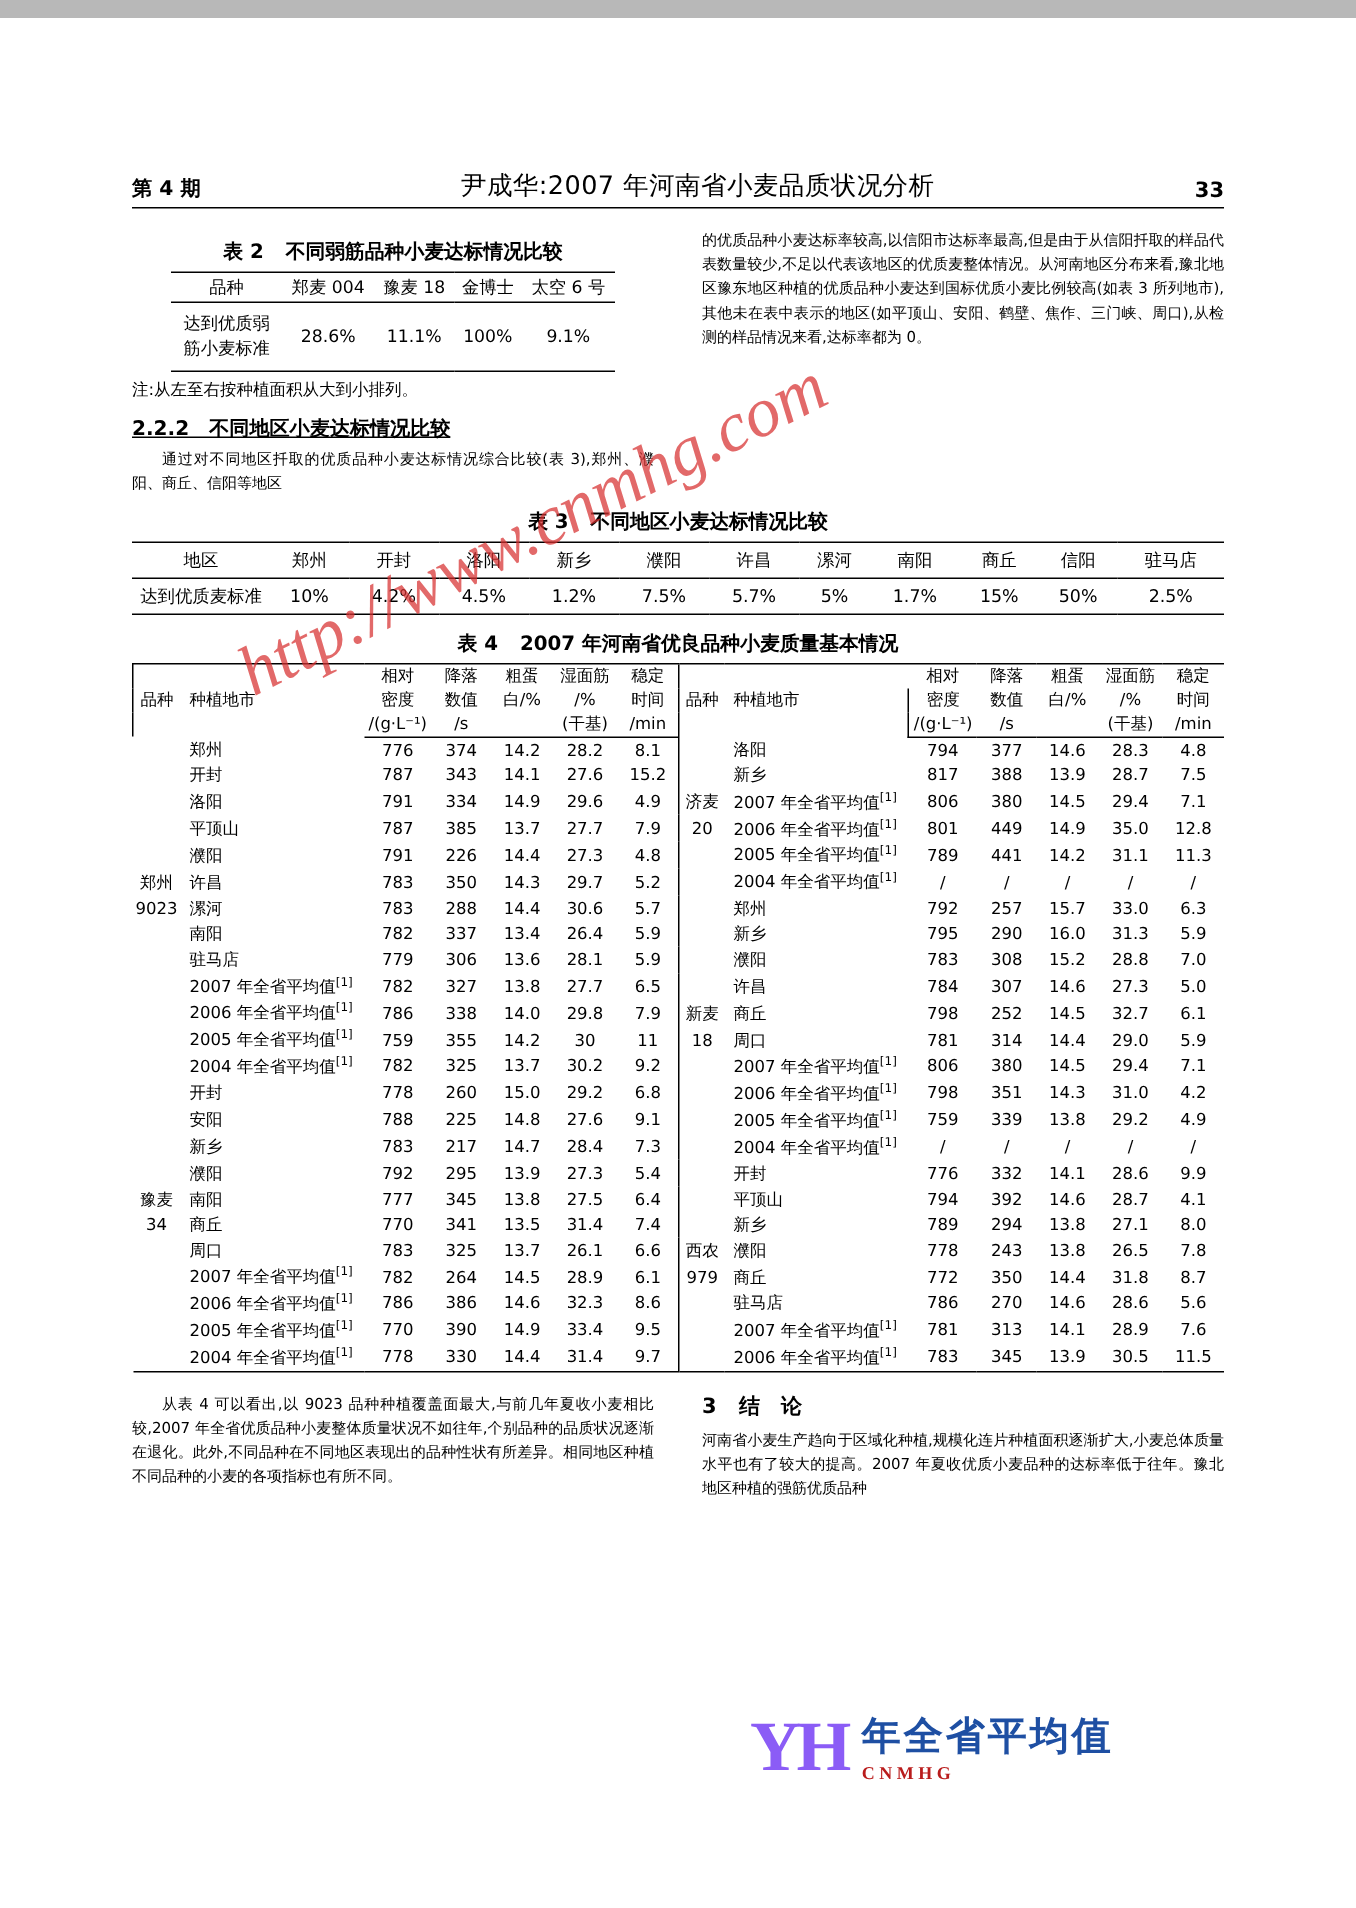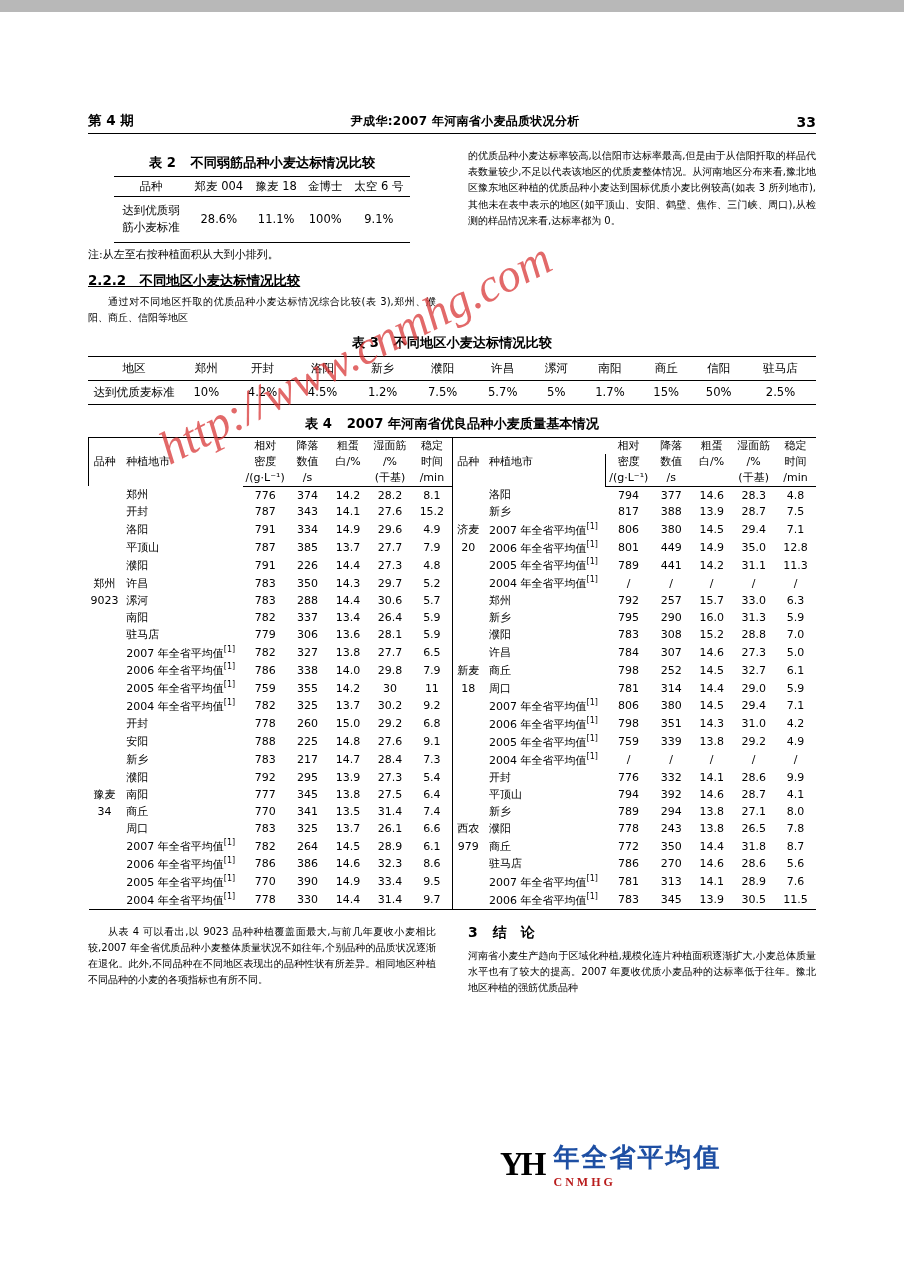--- a/index.html
+++ b/index.html
@@ -5,21 +5,21 @@
   html,body{margin:0;padding:0;background:#b8b8b8;}
   body{font-family:"DejaVu Sans","Liberation Sans",sans-serif;}
   .page{
     position:relative;width:904px;height:1272px;background:#fff;margin:12px auto;
     overflow:hidden;
   }
   .inner{position:absolute;left:88px;top:100px;width:728px;}
   
   .hdr{display:flex;align-items:flex-end;font-size:13px;padding-bottom:3px;border-bottom:1.6px solid #000;}
   .hdr .issue{font-weight:bold;font-size:13.5px;}
-  .hdr .title{flex:1;text-align:center;font-weight:bold;font-size:12px;letter-spacing:.3px;}
+  .hdr .title{flex:1;text-align:center;font-weight:normal;font-size:17px;letter-spacing:.3px;}
   .hdr .pg{font-weight:bold;font-size:14px;}
   .cols{display:flex;margin-top:14px;}
   .col{width:348px;}
   .col.left{margin-right:32px;}
   p{margin:0;font-size:10px;line-height:1.62;text-align:justify;}
   p.ind{text-indent:2em;}
   .h3{font-size:13.4px;font-weight:bold;margin:10px 0 4px 0;text-decoration:underline;}
   .h2{font-size:14px;font-weight:bold;margin:14px 0 6px 0;}
   .h2 .num{margin-right:10px;}
   .tbl-cap{font-size:13.2px;font-weight:bold;text-align:center;margin:6px 0 4px;}
@@ -53,21 +53,21 @@
   .footcols{display:flex;margin-top:14px;}
   
   .wm{position:absolute;pointer-events:none;}
   .wm-url{
     left:150px;top:415px;width:470px;
     font-family:"Liberation Serif",serif;font-size:47px;color:#d83030;opacity:.72;
     transform:rotate(-27deg);transform-origin:left top;white-space:nowrap;
     font-style:italic;
   }
   .wm-logo{left:500px;top:1128px;display:flex;align-items:center;}
-  .wm-logo .lt{font-family:"Liberation Serif",serif;font-weight:bold;font-size:33px;color:#000000;letter-spacing:-3px;line-height:.9;}
+  .wm-logo .lt{font-family:"Liberation Serif",serif;font-weight:bold;font-size:47px;color:#8b5cf6;letter-spacing:-3px;line-height:.9;}
   .wm-logo .rt{margin-left:10px;}
   .wm-logo .cn{font-size:26px;font-weight:bold;color:#1e4fa3;letter-spacing:2px;font-family:"DejaVu Sans",sans-serif;}
   .wm-logo .en{font-size:12px;font-weight:bold;color:#b91c1c;letter-spacing:3px;font-family:"Liberation Serif",serif;}
   .dots{position:absolute;left:34px;top:150px;width:6px;height:560px;}
 </style>
 </head>
 <body>
 
 <div class="page">
 

